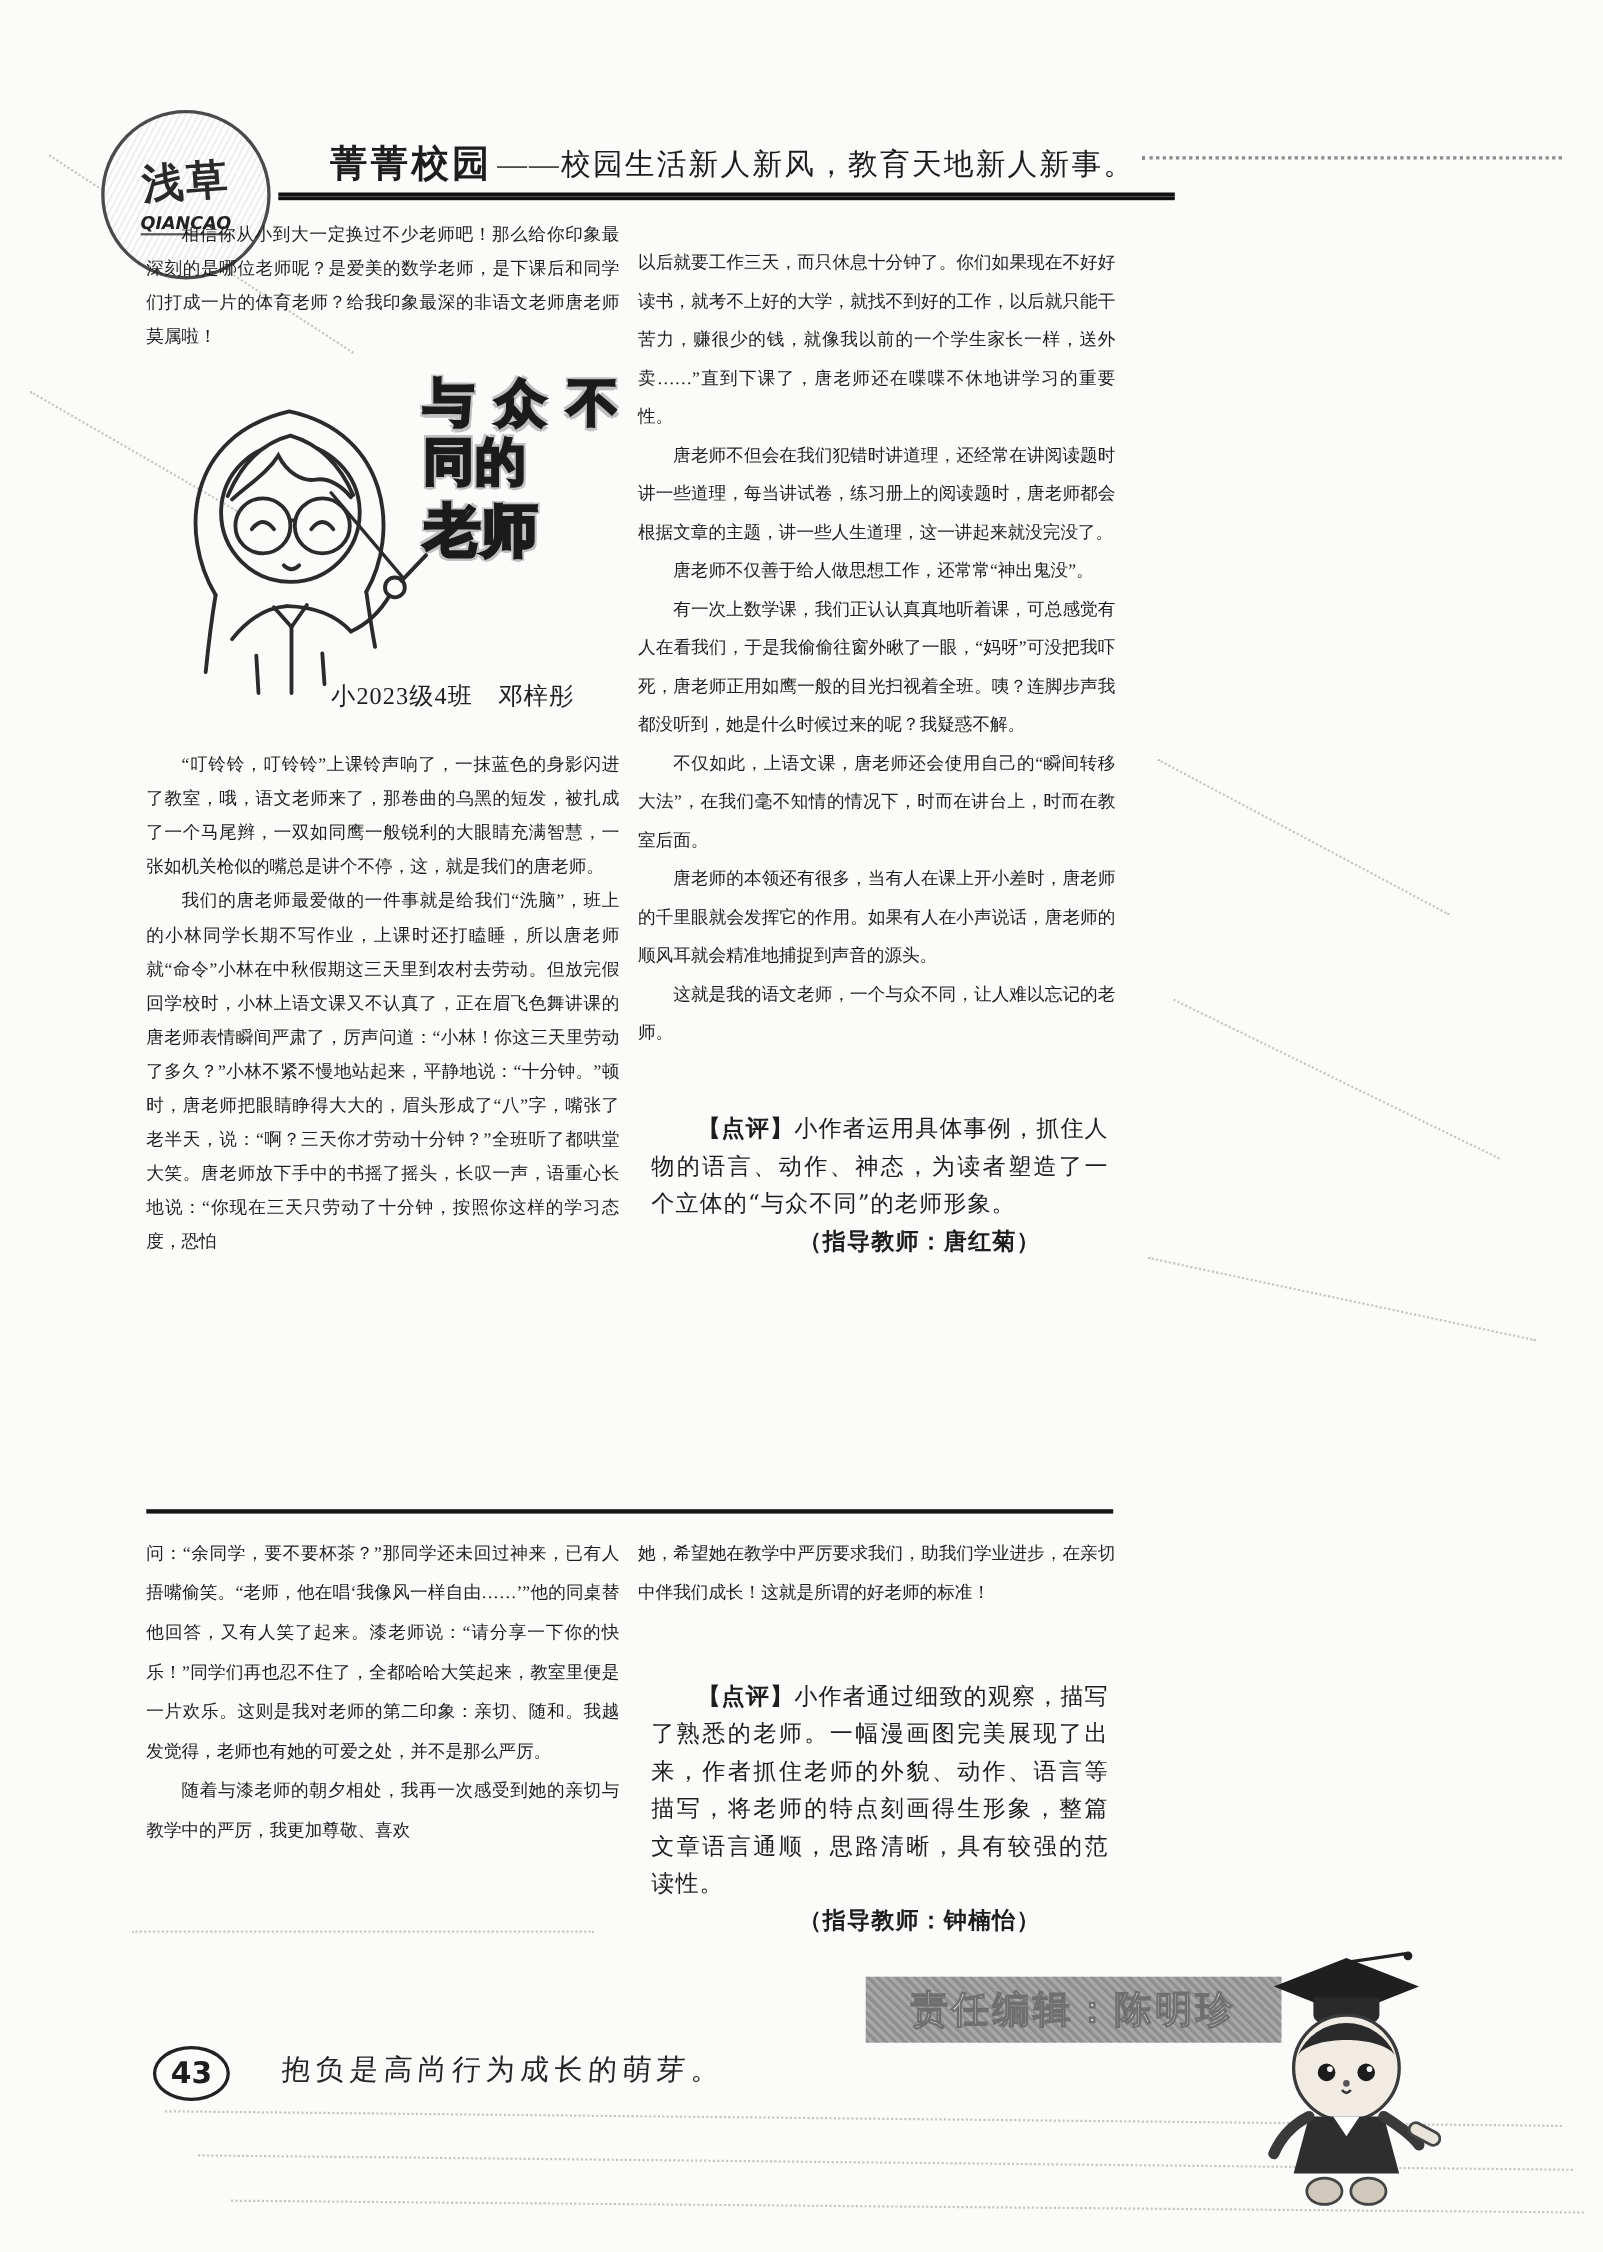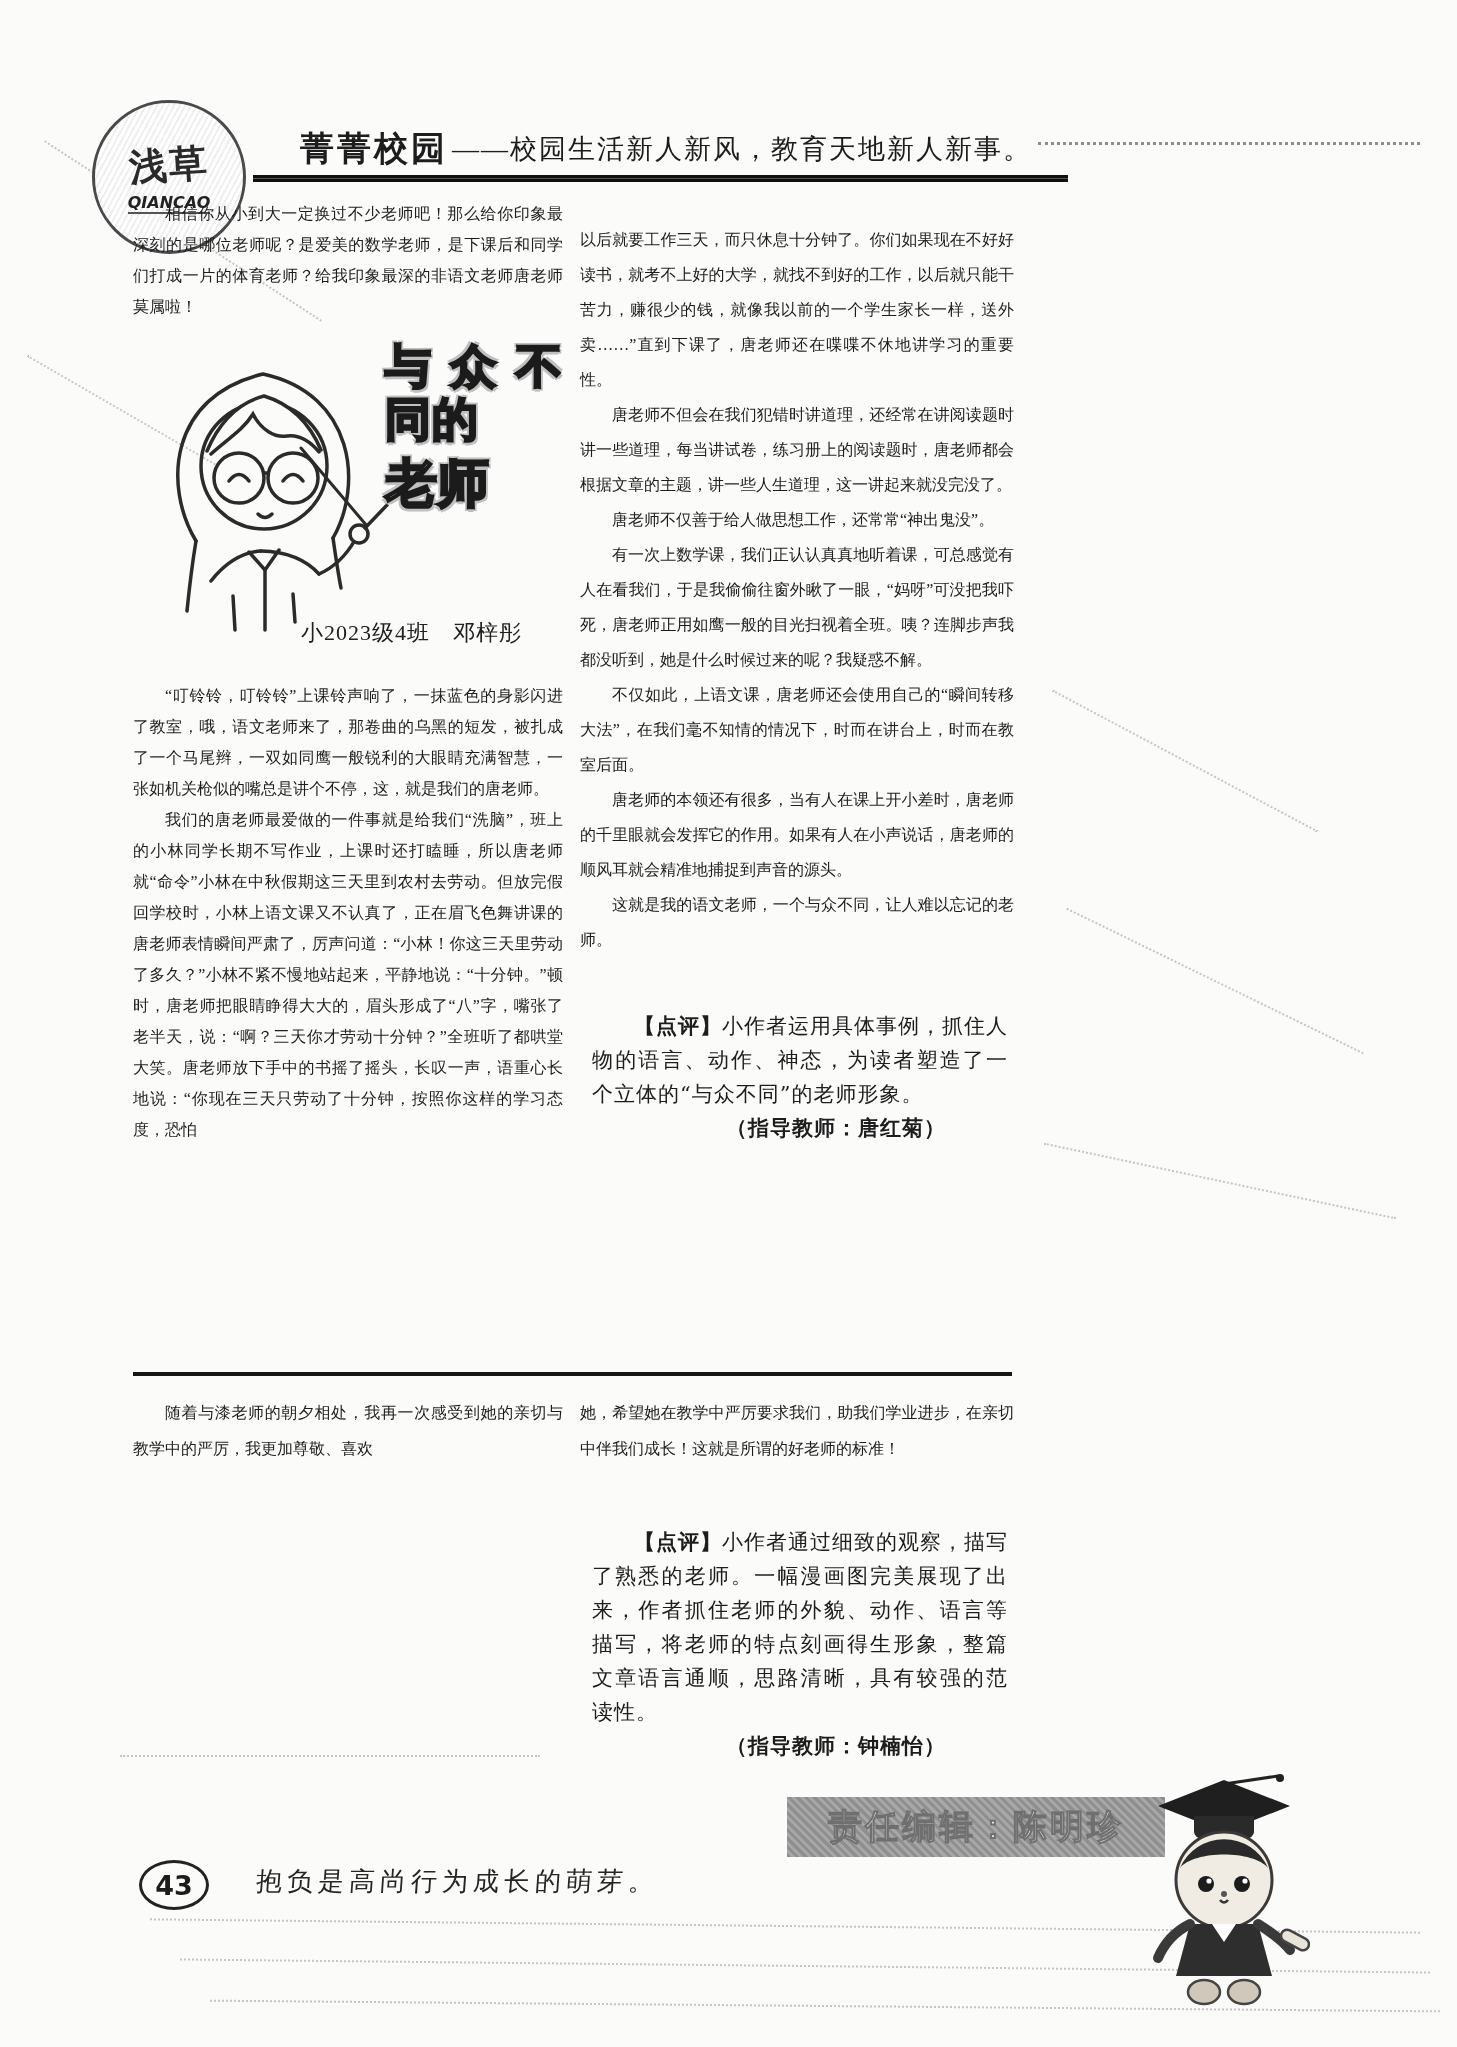--- a/index.html
+++ b/index.html
@@ -149,20 +149,21 @@
 
     <div class="comment">
       <p class="indent"><span class="clabel">【点评】</span><span>小作者运用具体事例，抓住人物的语言、动作、神态，为读者塑造了一个立体的“与众不同”的老师形象。</span></p>
       <p class="cteacher">（指导教师：唐红菊）</p>
     </div>
   </section>
 
   <div class="mid-divider"></div>
 
   <section class="col left-bottom lh-b">
+    <p>问：“余同学，要不要杯茶？”那同学还未回过神来，已有人捂嘴偷笑。“老师，他在唱‘我像风一样自由……’”他的同桌替他回答，又有人笑了起来。漆老师说：“请分享一下你的快乐！”同学们再也忍不住了，全都哈哈大笑起来，教室里便是一片欢乐。这则是我对老师的第二印象：亲切、随和。我越发觉得，老师也有她的可爱之处，并不是那么严厉。</p>
     <p class="indent">随着与漆老师的朝夕相处，我再一次感受到她的亲切与教学中的严厉，我更加尊敬、喜欢</p>
   </section>
 
   <section class="col right-bottom lh-b">
     <p>她，希望她在教学中严厉要求我们，助我们学业进步，在亲切中伴我们成长！这就是所谓的好老师的标准！</p>
 
     <div class="comment comment2">
       <p class="indent"><span class="clabel">【点评】</span><span>小作者通过细致的观察，描写了熟悉的老师。一幅漫画图完美展现了出来，作者抓住老师的外貌、动作、语言等描写，将老师的特点刻画得生形象，整篇文章语言通顺，思路清晰，具有较强的范读性。</span></p>
       <p class="cteacher">（指导教师：钟楠怡）</p>
     </div>

